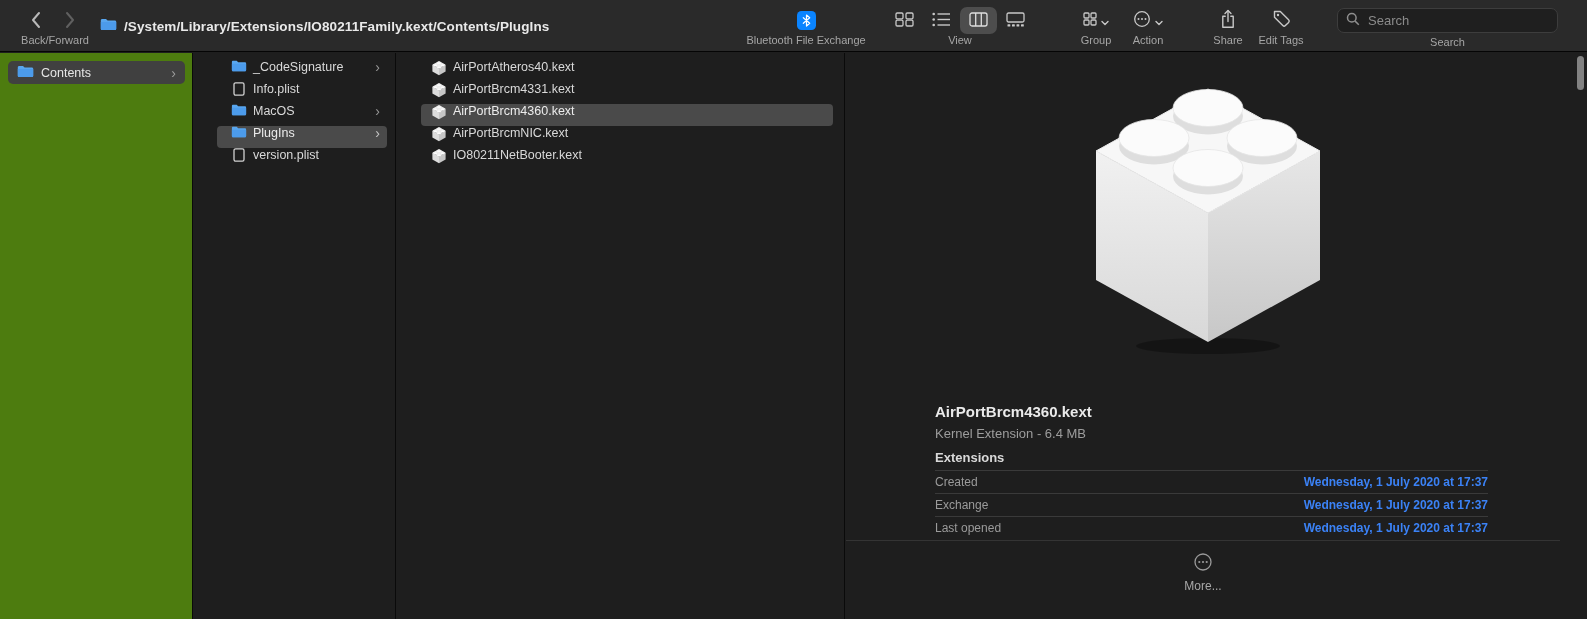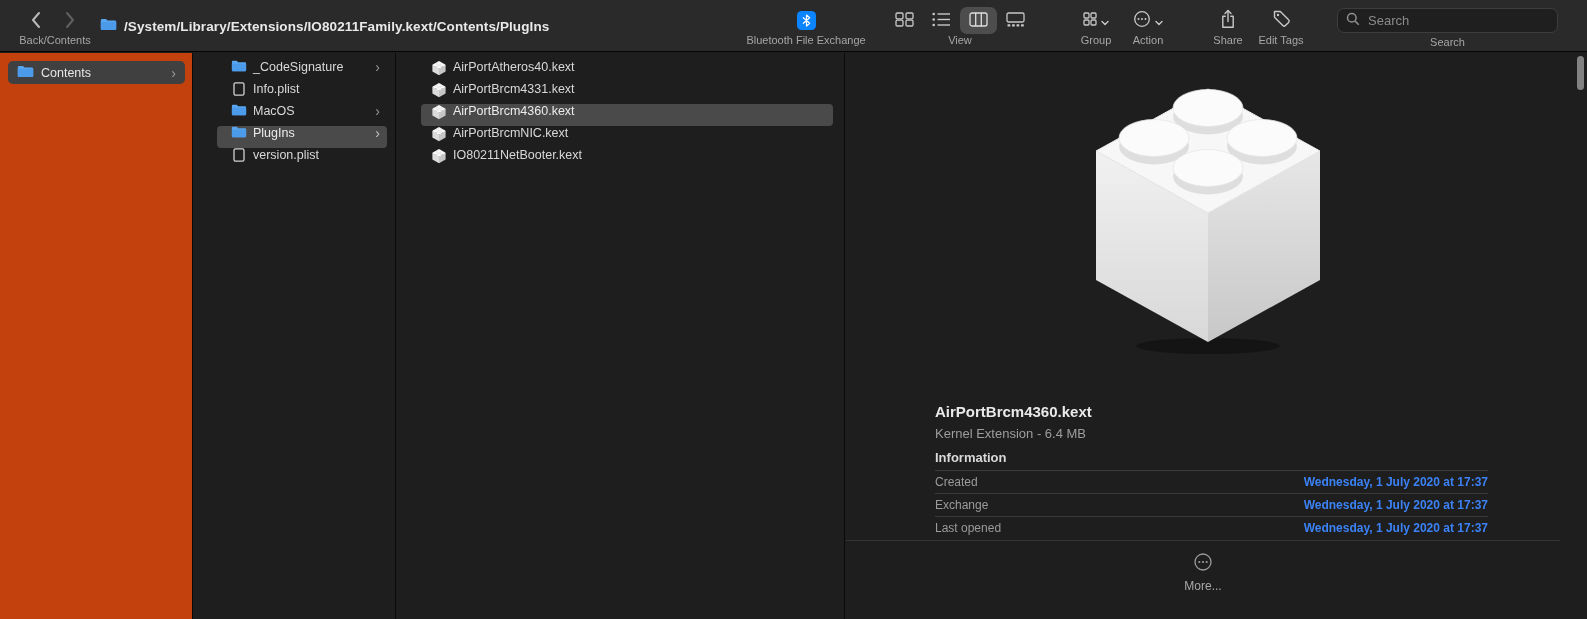--- a/index.html
+++ b/index.html
@@ -30,21 +30,21 @@
   .tb-action { left:1113px; width:70px; }
   .tb-share  { left:1193px; width:70px; }
   .tb-tags   { left:1246px; width:70px; }
   .tb-search { left:1337px; width:221px; }
   .search-field { position:absolute; left:0; top:8px; width:221px; height:25px; border-radius:7px; background:#1f1f1f; border:1px solid #3d3d3d; display:flex; align-items:center; padding:0 8px; gap:6px; }
   .search-field input { flex:1; background:transparent; border:none; outline:none; color:#dddddd; font-size:13px; font-family:inherit; min-width:0; }
   .search-field input::placeholder { color:#8b8b8b; }
 
   
   .content { position:absolute; top:53px; left:0; right:0; bottom:0; }
-  .sidebar { position:absolute; left:0; top:0; bottom:0; width:193px; background:#c2410c; border-right:1px solid #0a0a0a; }
+  .sidebar { position:absolute; left:0; top:0; bottom:0; width:193px; background:#4d7c0f; border-right:1px solid #0a0a0a; }
   .side-item { position:absolute; left:8px; right:7px; top:8px; height:23px; border-radius:5px; background:#404040; display:flex; align-items:center; gap:7px; padding:0 9px; }
   .side-item .lbl { font-size:12.5px; color:#e6e6e6; }
   .side-item .chev { margin-left:auto; color:#9c9c9c; font-size:14px; line-height:1; }
 
   .col { position:absolute; top:0; bottom:0; border-right:1px solid #0a0a0a; background:#1e1e1e; }
   .col1 { left:194px; width:202px; }
   .col2 { left:397px; width:448px; }
   .rows { padding-top:7px; }
   .row { height:22px; border-radius:4px; display:flex; align-items:flex-start; gap:6px; font-size:12.5px; color:#d9d9d9; }
   .row.selected { background:#4a4a4a; color:#ececec; }
@@ -84,21 +84,21 @@
             </svg>
         </span>
       </button>
       <button class="navbtn fwd">
         <span>
           <svg width="12" height="18" viewBox="0 0 12 18">
               <path d="M3 2 L9 9 L3 16" stroke="#606060" stroke-width="2" fill="none" stroke-linecap="round" stroke-linejoin="round"></path>
             </svg>
         </span>
       </button>
-      <div class="tb-label">Back/Contents</div>
+      <div class="tb-label">Back/Forward</div>
     </div>
 
     <div class="tb-title">
       <span>
         <svg width="17" height="13" viewBox="0 0 17 13">
             <path d="M0.8 2.3 C0.8 1.5 1.4 0.9 2.2 0.9 H6 L7.6 2.5 H14.8 C15.6 2.5 16.2 3.1 16.2 3.9 V10.7 C16.2 11.5 15.6 12.1 14.8 12.1 H2.2 C1.4 12.1 0.8 11.5 0.8 10.7 Z" fill="#58a6ef"></path>
             <path d="M0.8 4 H16.2 V10.7 C16.2 11.5 15.6 12.1 14.8 12.1 H2.2 C1.4 12.1 0.8 11.5 0.8 10.7 Z" fill="#4c9beb"></path>
           </svg>
       </span>
       <span class="title-text">/System/Library/Extensions/IO80211Family.kext/Contents/PlugIns</span>
@@ -423,21 +423,21 @@
           <ellipse cx="86" cy="79" rx="35" ry="18.5" fill="#fbfbfb" stroke="#e6e6e6" stroke-width="0.8"></ellipse>
           <ellipse cx="194" cy="87" rx="35" ry="18.5" fill="#dedede"></ellipse>
           <ellipse cx="194" cy="79" rx="35" ry="18.5" fill="#fbfbfb" stroke="#e6e6e6" stroke-width="0.8"></ellipse>
           <ellipse cx="140" cy="117" rx="35" ry="18.5" fill="#dedede"></ellipse>
           <ellipse cx="140" cy="109" rx="35" ry="18.5" fill="#fbfbfb" stroke="#e6e6e6" stroke-width="0.8"></ellipse>
         </g>
       </svg>
 
       <div class="pv-title">AirPortBrcm4360.kext</div>
       <div class="pv-sub">Kernel Extension - 6.4 MB</div>
-      <div class="pv-info-title">Information</div>
+      <div class="pv-info-title">Extensions</div>
 
       <div class="pv-table">
         <div class="pv-row">
           <span class="k">Created</span>
           <span class="v">Wednesday, 1 July 2020 at 17:37</span>
         </div>
         <div class="pv-row">
           <span class="k">Exchange</span>
           <span class="v">Wednesday, 1 July 2020 at 17:37</span>
         </div>

